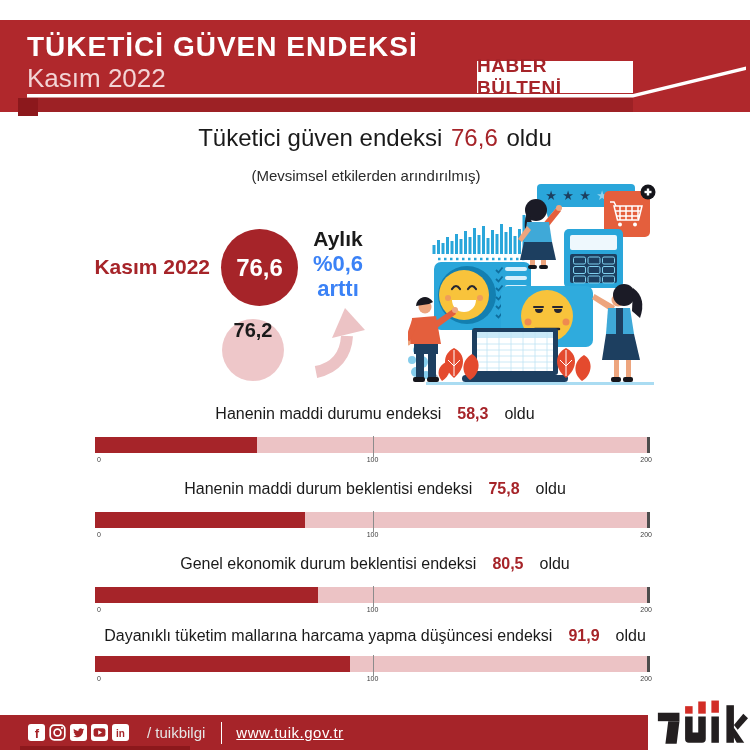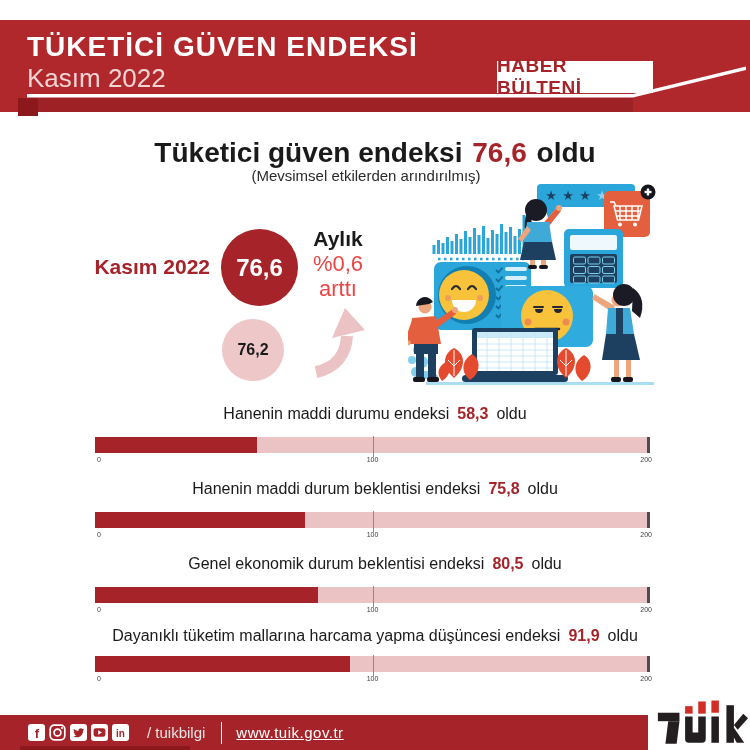--- a/index.html
+++ b/index.html
@@ -4,38 +4,38 @@
 <style>
   html,body{margin:0;padding:0;background:#e9e9e9;}
   .page{position:relative;width:750px;height:750px;background:#ffffff;overflow:hidden;
         font-family:"Liberation Sans",sans-serif;margin:0 auto;}
   .abs{position:absolute;}
   
   .hdr-title{left:27px;top:31px;font-size:28px;font-weight:700;color:#ffffff;letter-spacing:1px;}
   .hdr-sub{left:27px;top:63px;font-size:26px;font-weight:400;color:#f3d4d5;}
   .hdr-badge{left:477px;top:61px;width:156px;height:32px;background:#ffffff;
              display:flex;align-items:center;justify-content:center;
-             font-size:19px;font-weight:700;color:#a62429;letter-spacing:.5px;margin-left:20px;}
-  
-  .m-title{left:0;top:137px;width:750px;text-align:center;font-size:28px;font-weight:700;color:#1a1a1a;}
+             font-size:19px;font-weight:700;color:#a62429;letter-spacing:.5px;}
+  
+  .m-title{left:0;top:124px;width:750px;text-align:center;font-size:24px;font-weight:400;color:#1a1a1a;}
   .m-title .val{color:#a62429;margin:0 2px;}
   .m-note{left:0;top:167px;width:732px;text-align:center;font-size:15px;color:#2b2b2b;}
   
   .lbl-kasim{left:60px;top:255px;width:150px;text-align:right;font-size:21px;font-weight:700;color:#a62429;}
   .lbl-ekim{left:60px;top:339px;width:150px;text-align:right;font-size:20px;color:#1a1a1a;}
   .circle-now{left:221px;top:229px;width:77px;height:77px;border-radius:50%;background:#a62429;
               display:flex;align-items:center;justify-content:center;color:#fff;font-size:24px;font-weight:700;}
   .circle-prev{left:222px;top:319px;width:62px;height:62px;border-radius:50%;background:#eec7c9;
-               display:flex;align-items:center;justify-content:center;color:#1a1a1a;font-size:16px;font-weight:700;}
+               display:flex;justify-content:center;color:#1a1a1a;font-size:20px;font-weight:700;}
   .chg{left:300px;top:227px;width:76px;text-align:center;line-height:1.15;}
   .chg .l1{font-size:21px;color:#1a1a1a;font-weight:bold;}
-  .chg .l2,.chg .l3{font-size:22px;font-weight:400;color:#ef4444;}
+  .chg .l2,.chg .l3{font-size:22px;font-weight:700;color:#3b82f6;}
   
   .row-title{left:0;width:750px;text-align:center;font-size:16px;color:#1a1a1a;}
-  .row-title .val{font-weight:700;color:#a62429;margin:0 8px;}
+  .row-title .val{font-weight:700;color:#a62429;margin:0 16px;}
   .bar-wrap{left:95px;width:555px;height:16px;background:#ecc3c5;}
   .bar-fill{position:absolute;left:0;top:0;height:16px;background:#a62429;}
   .tick-mid{position:absolute;left:50%;top:-1px;width:1.5px;height:21px;background:#8c8c8c;}
   .tick-end{position:absolute;right:0;top:0;width:3px;height:16px;background:#4d4d4d;}
   .ax{position:absolute;top:19px;font-size:7px;color:#3c3c3c;}
   .ax-0{left:2px;} .ax-100{left:50%;transform:translateX(-50%);} .ax-200{right:-2px;}
   
   .ftr-bar{left:0;top:715px;width:648px;height:35px;background:#a62429;display:flex;align-items:center;}
   .soc{display:flex;align-items:center;margin-left:28px;}
   .soc span{display:inline-block;width:17px;height:17px;margin-right:4px;}

